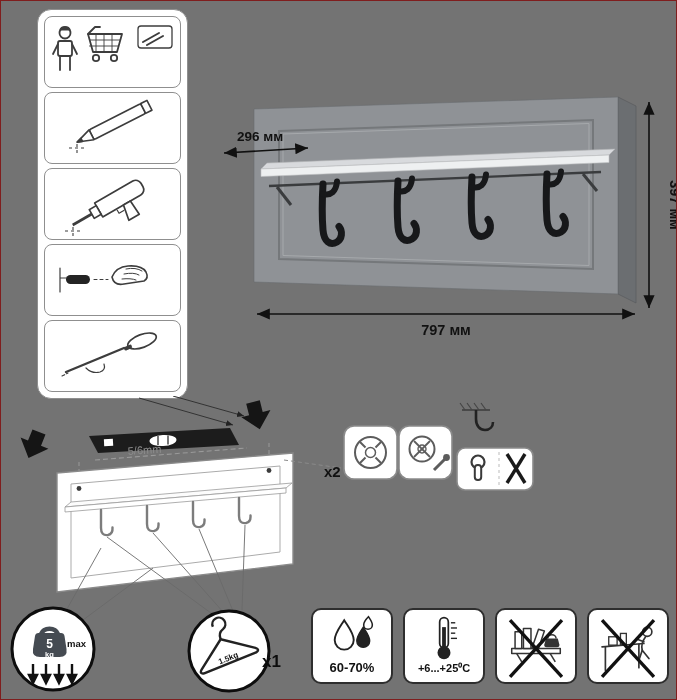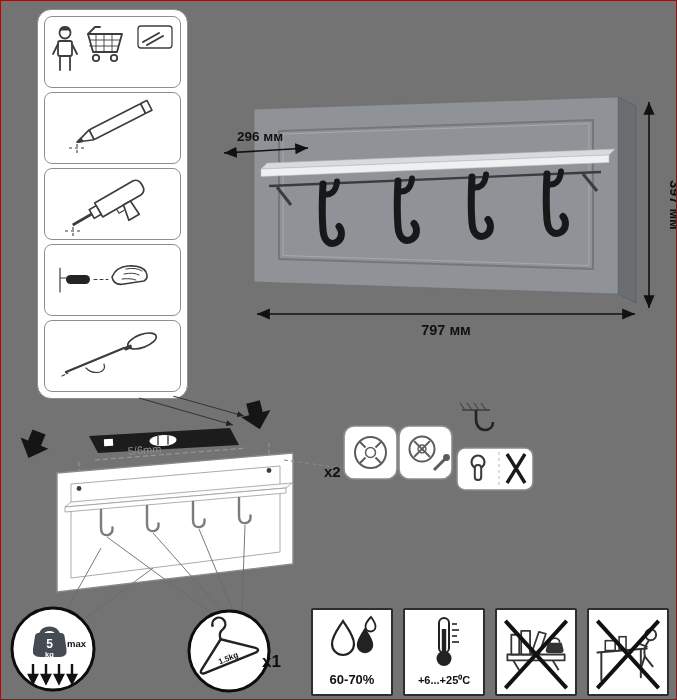--- a/index.html
+++ b/index.html
@@ -1,20 +1,20 @@
 <!DOCTYPE html>
 <html><head>
 <meta charset="utf-8">
 <style>
   html,body{margin:0;padding:0;background:#fff;}
   #canvas{position:relative;width:677px;height:700px;background:#737373;font-family:"Liberation Sans",sans-serif;overflow:hidden;border:1px solid #7f1d1d;box-sizing:border-box;}
   .abs{position:absolute;}
   #tools-panel{position:absolute;left:36px;top:8px;width:151px;height:390px;border:1.5px solid #8f8f8f;border-radius:14px;background:#fff;box-sizing:border-box;padding:6px;display:flex;flex-direction:column;gap:4px;}
   .tool-box{flex:1;border:1.2px solid #8f8f8f;border-radius:8px;background:#fff;display:flex;align-items:center;justify-content:center;overflow:hidden;}
-  .wsq{position:absolute;top:607px;width:82px;height:88px;border:2.2px solid #2e2e2e;border-radius:2px;background:#fff;box-sizing:border-box;display:flex;flex-direction:column;align-items:center;}
+  .wsq{position:absolute;top:607px;width:82px;height:76px;border:2.2px solid #2e2e2e;border-radius:10px;background:#fff;box-sizing:border-box;display:flex;flex-direction:column;align-items:center;}
   .wsq svg{margin-top:5px;}
   .lbl{font-weight:bold;font-size:13px;color:#111;margin:auto 0 7px 0;white-space:nowrap;}
   .lbl-sm{font-size:11px;}
   svg text{font-family:"Liberation Sans",sans-serif;}
 </style>
 </head>
 <body>
 
 <div id="canvas">
 

